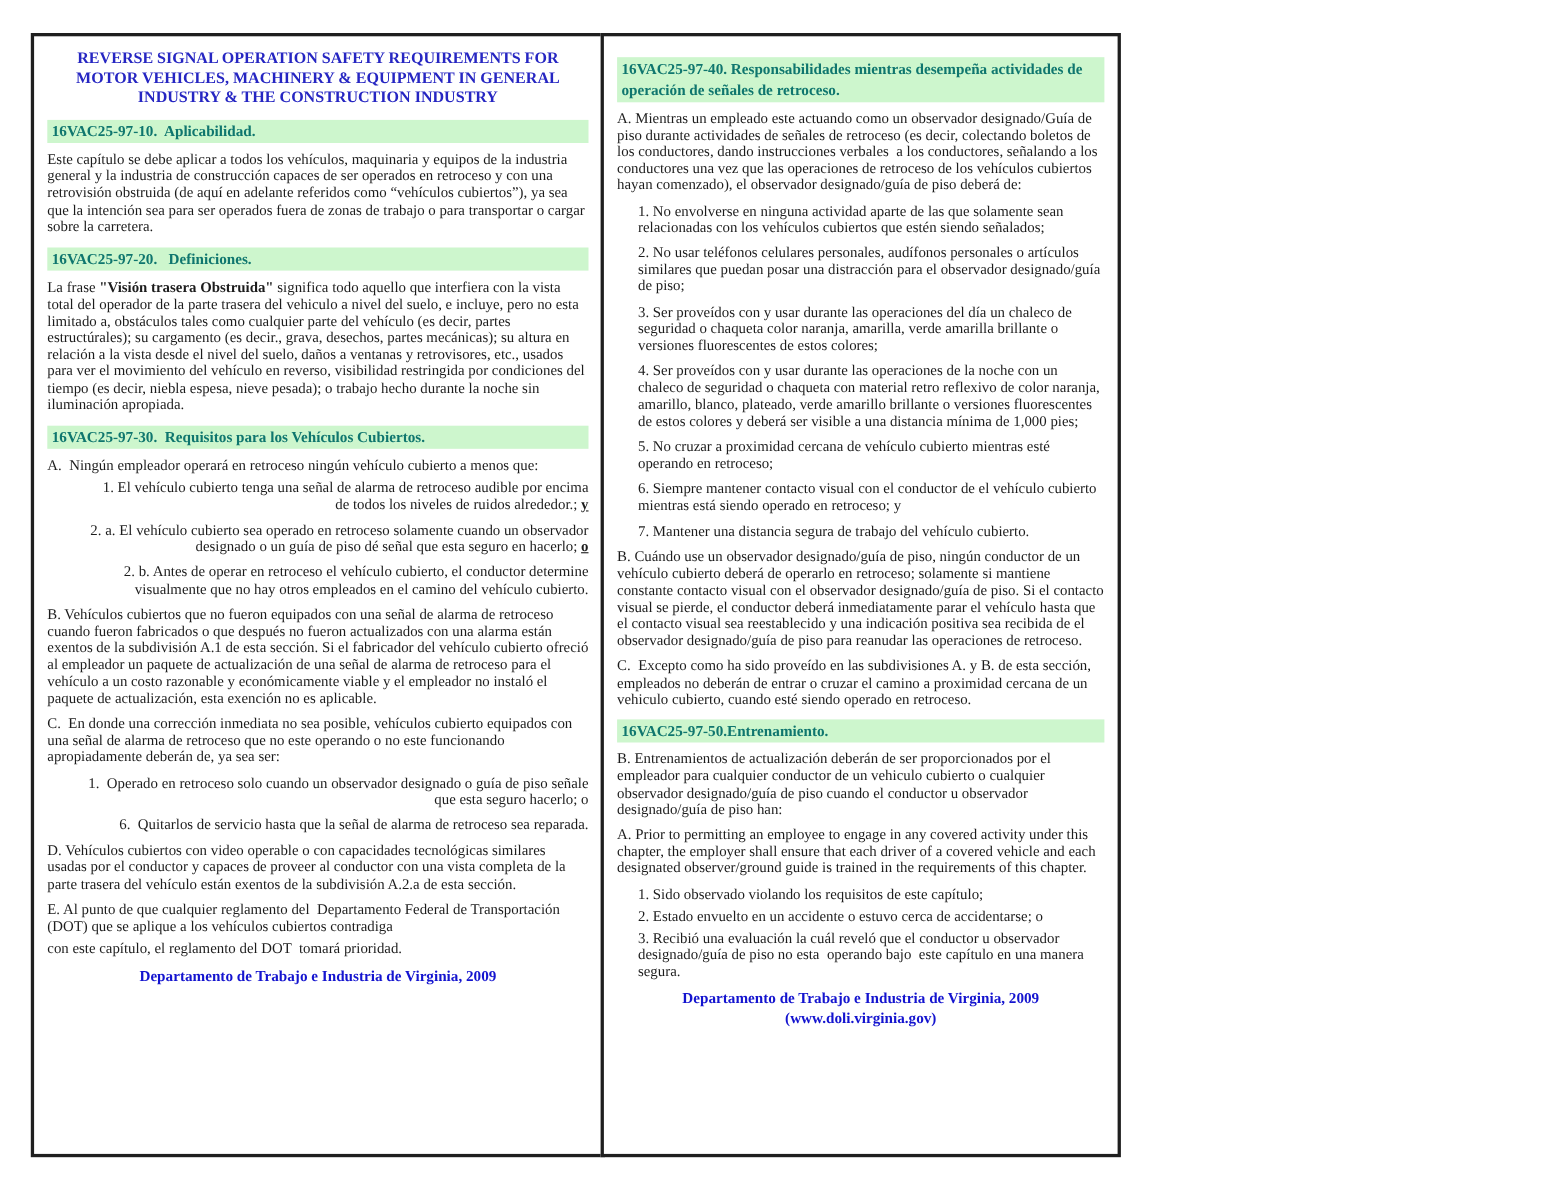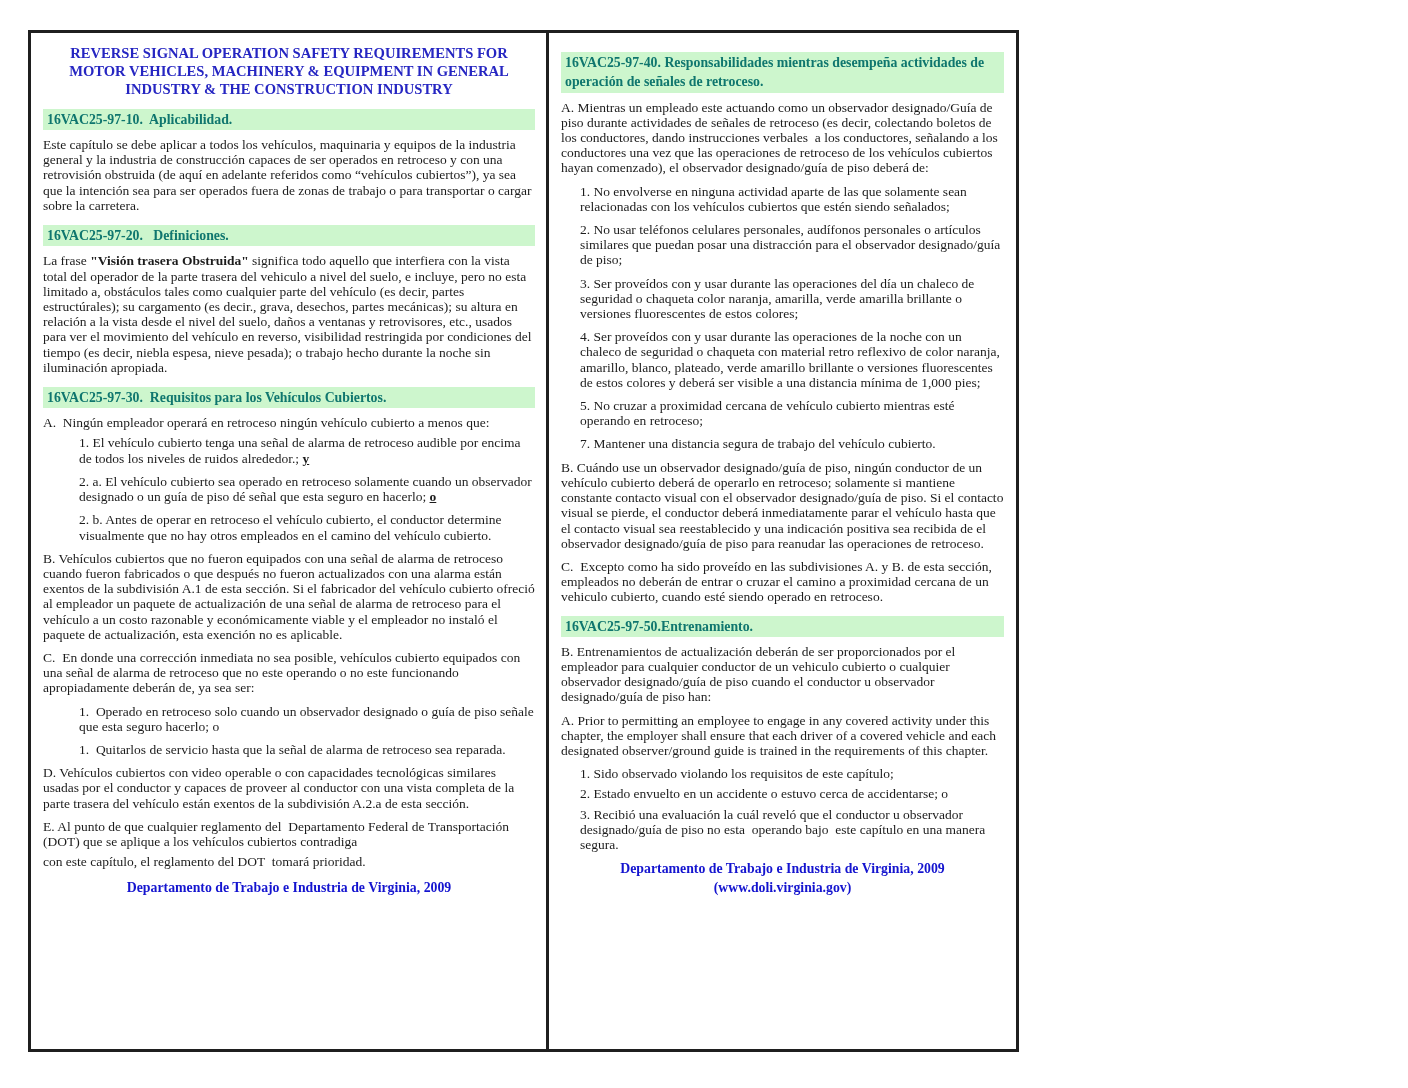--- a/index.html
+++ b/index.html
@@ -7,21 +7,21 @@
         font-family:"Liberation Serif","DejaVu Serif",serif;color:#1c1c1c;}
   .panel{position:absolute;top:30px;height:1022px;border:3px solid #1f1f1f;background:#ffffff;
          box-sizing:border-box;padding:9px 12px 8px 12px;overflow:hidden;}
   #panelL{left:28px;width:522px;}
   #panelR{left:546px;width:473px;}
   .doc-title{color:#2626c2;font-weight:bold;font-size:14.6px;line-height:1.25;text-align:center;
              margin:2px 4px 10px 4px;}
   .sec-bar{background:#cdf6cd;color:#0f766e;font-weight:bold;font-size:13.8px;line-height:1.4;
            padding:1px 4px;margin:11px 0 7px 0;white-space:pre-wrap;}
   .body{font-size:13.5px;line-height:15.2px;margin:0 0 8px 0;white-space:pre-wrap;}
-  .indentL{margin-left:36px;}
+  .indentL{margin-left:36px;text-align:right;}
   .indentR{margin-left:19px;}
   .tight{margin-bottom:5px;}
   .u{text-decoration:underline;font-weight:bold;}
   .footer{color:#1414cf;font-weight:bold;font-size:13.8px;text-align:center;margin:10px 0 0 0;
           line-height:1.3;}
   .footer2{color:#1414cf;font-weight:bold;font-size:13.8px;text-align:center;margin:8px 0 0 0;
            line-height:1.35;}
   b{font-weight:bold;}
 </style>
 </head>
@@ -39,35 +39,36 @@
     <p class="body" style="margin-bottom:12px"><span>La frase </span><b>"Visión trasera Obstruida"</b><span> significa todo aquello que interfiera con la vista total del operador de la parte trasera del vehiculo a nivel del suelo, e incluye, pero no esta limitado a, obstáculos tales como cualquier parte del vehículo (es decir, partes estructúrales); su cargamento (es decir., grava, desechos, partes mecánicas); su altura en relación a la vista desde el nivel del suelo, daños a ventanas y retrovisores, etc., usados para ver el movimiento del vehículo en reverso, visibilidad restringida por condiciones del tiempo (es decir, niebla espesa, nieve pesada); o trabajo hecho durante la noche sin iluminación apropiada.</span></p>
 
     <div class="sec-bar">16VAC25-97-30.  Requisitos para los Vehículos Cubiertos.</div>
     <p class="body tight">A.  Ningún empleador operará en retroceso ningún vehículo cubierto a menos que:</p>
     <p class="body indentL"><span>1. El vehículo cubierto tenga una señal de alarma de retroceso audible por encima de todos los niveles de ruidos alrededor.; </span><span class="u">y</span></p>
     <p class="body indentL"><span>2. a. El vehículo cubierto sea operado en retroceso solamente cuando un observador designado o un guía de piso dé señal que esta seguro en hacerlo; </span><span class="u">o</span></p>
     <p class="body indentL">2. b. Antes de operar en retroceso el vehículo cubierto, el conductor determine visualmente que no hay otros empleados en el camino del vehículo cubierto.</p>
     <p class="body">B. Vehículos cubiertos que no fueron equipados con una señal de alarma de retroceso cuando fueron fabricados o que después no fueron actualizados con una alarma están exentos de la subdivisión A.1 de esta sección. Si el fabricador del vehículo cubierto ofreció al empleador un paquete de actualización de una señal de alarma de retroceso para el vehículo a un costo razonable y económicamente viable y el empleador no instaló el paquete de actualización, esta exención no es aplicable.</p>
     <p class="body">C.  En donde una corrección inmediata no sea posible, vehículos cubierto equipados con una señal de alarma de retroceso que no este operando o no este funcionando apropiadamente deberán de, ya sea ser:</p>
     <p class="body indentL">1.  Operado en retroceso solo cuando un observador designado o guía de piso señale que esta seguro hacerlo; o</p>
-    <p class="body indentL">1.  Quitarlos de servicio hasta que la señal de alarma de retroceso sea reparada.</p>
+    <p class="body indentL">6.  Quitarlos de servicio hasta que la señal de alarma de retroceso sea reparada.</p>
     <p class="body">D. Vehículos cubiertos con video operable o con capacidades tecnológicas similares usadas por el conductor y capaces de proveer al conductor con una vista completa de la parte trasera del vehículo están exentos de la subdivisión A.2.a de esta sección.</p>
     <p class="body tight">E. Al punto de que cualquier reglamento del  Departamento Federal de Transportación (DOT) que se aplique a los vehículos cubiertos contradiga</p>
     <p class="body">con este capítulo, el reglamento del DOT  tomará prioridad.</p>
     <div class="footer">Departamento de Trabajo e Industria de Virginia,  2009</div>
   </div>
 
   <div class="panel" id="panelR">
     <div class="sec-bar" style="margin-top:10px">16VAC25-97-40. Responsabilidades mientras desempeña actividades de operación de señales de retroceso.</div>
     <p class="body">A. Mientras un empleado este actuando como un observador designado/Guía de piso durante actividades de señales de retroceso (es decir, colectando boletos de los conductores, dando instrucciones verbales  a los conductores, señalando a los conductores una vez que las operaciones de retroceso de los vehículos cubiertos hayan comenzado), el observador designado/guía de piso deberá de:</p>
     <p class="body indentR">1. No envolverse en ninguna actividad aparte de las que solamente sean relacionadas con los vehículos cubiertos que estén siendo señalados;</p>
     <p class="body indentR">2. No usar teléfonos celulares personales, audífonos personales o artículos similares que puedan posar una distracción para el observador designado/guía de piso;</p>
     <p class="body indentR">3. Ser proveídos con y usar durante las operaciones del día un chaleco de seguridad o chaqueta color naranja, amarilla, verde amarilla brillante o versiones fluorescentes de estos colores;</p>
     <p class="body indentR">4. Ser proveídos con y usar durante las operaciones de la noche con un chaleco de seguridad o chaqueta con material retro reflexivo de color naranja, amarillo, blanco, plateado, verde amarillo brillante o versiones fluorescentes de estos colores y deberá ser visible a una distancia mínima de 1,000 pies;</p>
     <p class="body indentR">5. No cruzar a proximidad cercana de vehículo cubierto mientras esté operando en retroceso;</p>
+    <p class="body indentR">6. Siempre mantener contacto visual con el conductor de el vehículo cubierto mientras está siendo operado en retroceso; y</p>
     <p class="body indentR">7. Mantener una distancia segura de trabajo del vehículo cubierto.</p>
     <p class="body">B. Cuándo use un observador designado/guía de piso, ningún conductor de un vehículo cubierto deberá de operarlo en retroceso; solamente si mantiene constante contacto visual con el observador designado/guía de piso. Si el contacto visual se pierde, el conductor deberá inmediatamente parar el vehículo hasta que el contacto visual sea reestablecido y una indicación positiva sea recibida de el observador designado/guía de piso para reanudar las operaciones de retroceso.</p>
     <p class="body">C.  Excepto como ha sido proveído en las subdivisiones A. y B. de esta sección, empleados no deberán de entrar o cruzar el camino a proximidad cercana de un vehiculo cubierto, cuando esté siendo operado en retroceso.</p>
 
     <div class="sec-bar">16VAC25-97-50.Entrenamiento.</div>
     <p class="body">B. Entrenamientos de actualización deberán de ser proporcionados por el empleador para cualquier conductor de un vehiculo cubierto o cualquier observador designado/guía de piso cuando el conductor u observador designado/guía de piso han:</p>
     <p class="body">A. Prior to permitting an employee to engage in any covered activity under this chapter, the employer shall ensure that each driver of a covered vehicle and each designated observer/ground guide is trained in the requirements of this chapter.</p>
     <p class="body indentR tight">1. Sido observado violando los requisitos de este capítulo;</p>
     <p class="body indentR tight">2. Estado envuelto en un accidente o estuvo cerca de accidentarse; o</p>
     <p class="body indentR">3. Recibió una evaluación la cuál reveló que el conductor u observador designado/guía de piso no esta  operando bajo  este capítulo en una manera segura.</p>

